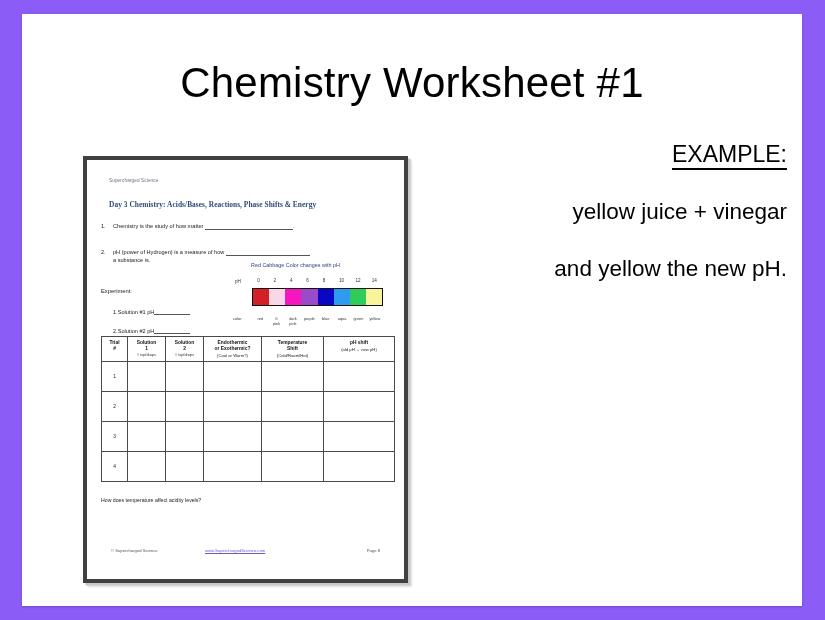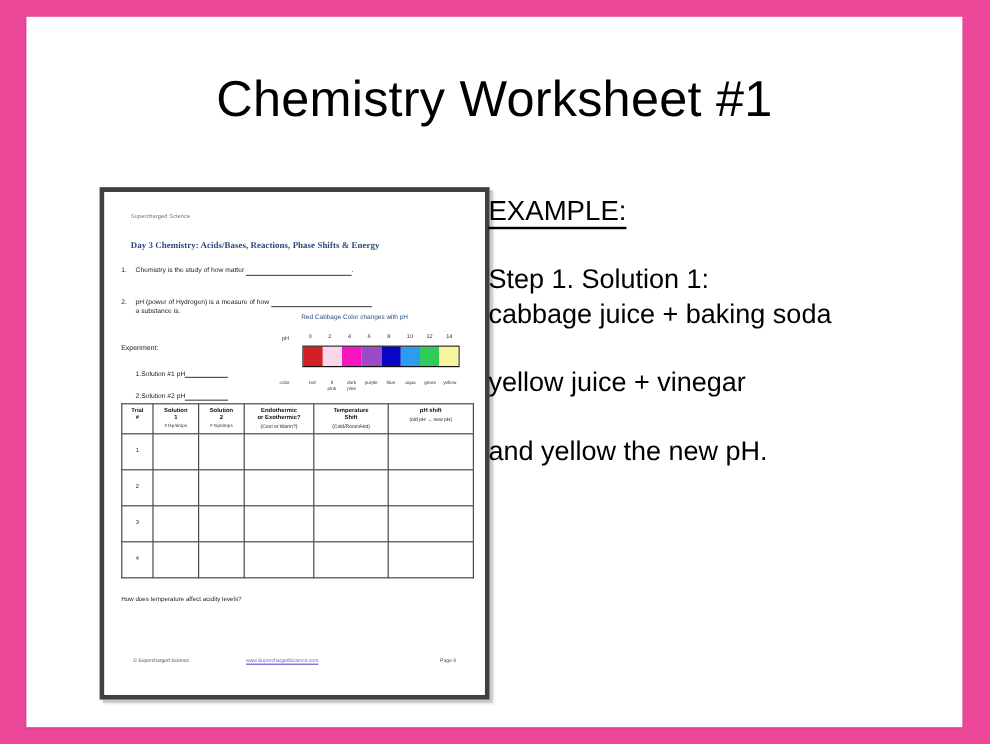--- a/index.html
+++ b/index.html
@@ -6,21 +6,21 @@
   body{
     width:825px;height:620px;
     background:#e8e8e8;
     font-family:"Liberation Sans", sans-serif;
     overflow:hidden;
   }
   .slide-wrap{
     position:absolute;
     left:0;top:0;
     width:825px;height:620px;
-    background:#ec4899;
+    background:#8b5cf6;
     box-sizing:border-box;
   }
   .slide{
     position:absolute;
     left:22px;top:14px;
     width:780px;height:592px;
     background:#ffffff;
     box-sizing:border-box;
     box-shadow:0 1px 2px rgba(0,0,0,0.18);
   }
@@ -32,22 +32,23 @@
     font-size:42px;
     font-weight:400;
     color:#000;
     letter-spacing:0.2px;
     line-height:1.1;
   }
 
   
   .right-col{
     position:absolute;
-    left:385px;top:148px;
+    left:385px;top:127px;
     width:380px;
+    text-align:right;
   }
   .example-head{
     font-size:23px;
     color:#000;
     display:inline-block;
     border-bottom:2px solid #000;
     padding-bottom:1px;
     line-height:1.15;
   }
   .step-block{
@@ -306,24 +307,20 @@
           <span class="url">www.SuperchargedScience.com</span>
           <span class="pg">Page 8</span>
         </div>
 
       </div>
     </div>
 
     <div class="right-col">
       <div class="example-head">EXAMPLE:</div>
 
-      <div class="step-block">
-        <span class="l2">Step 1. Solution 1:</span>
-        <span class="l2">cabbage juice + baking soda</span>
-      </div>
 
       <div class="step-block">
         <span class="l2">yellow juice + vinegar</span>
       </div>
 
       <div class="step-block">
         <span class="l2">and yellow the new pH.</span>
       </div>
     </div>
 

